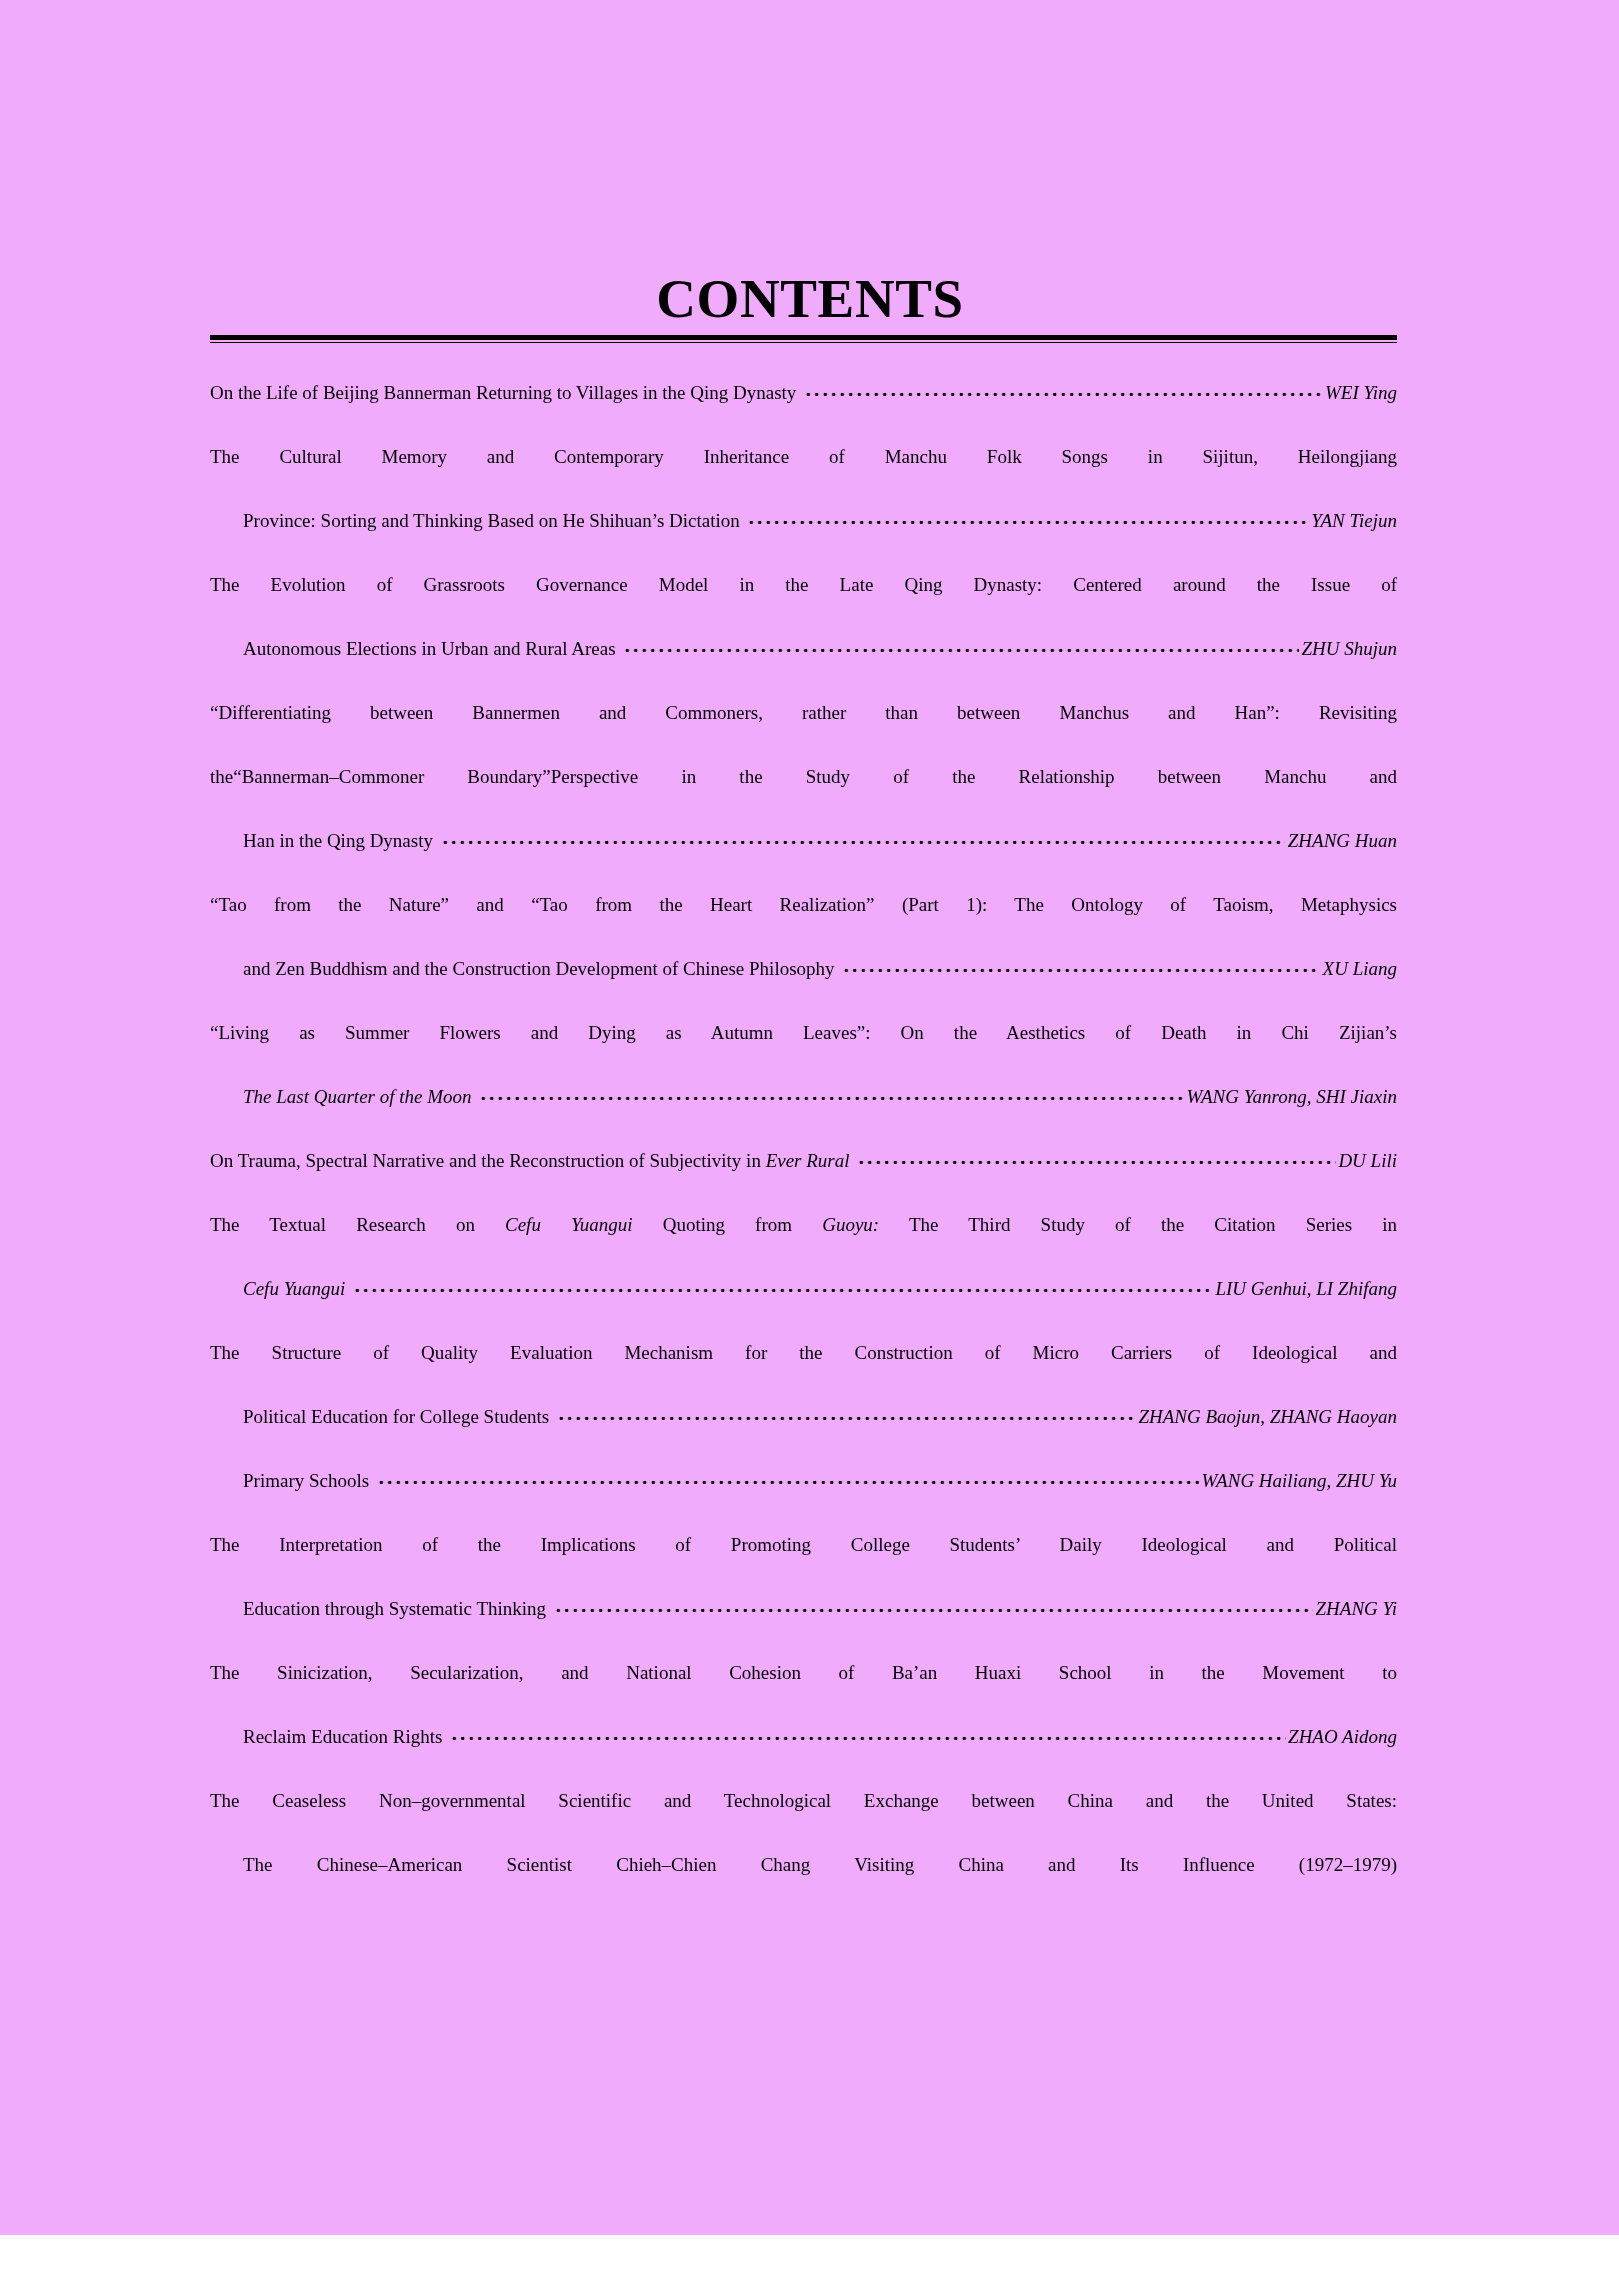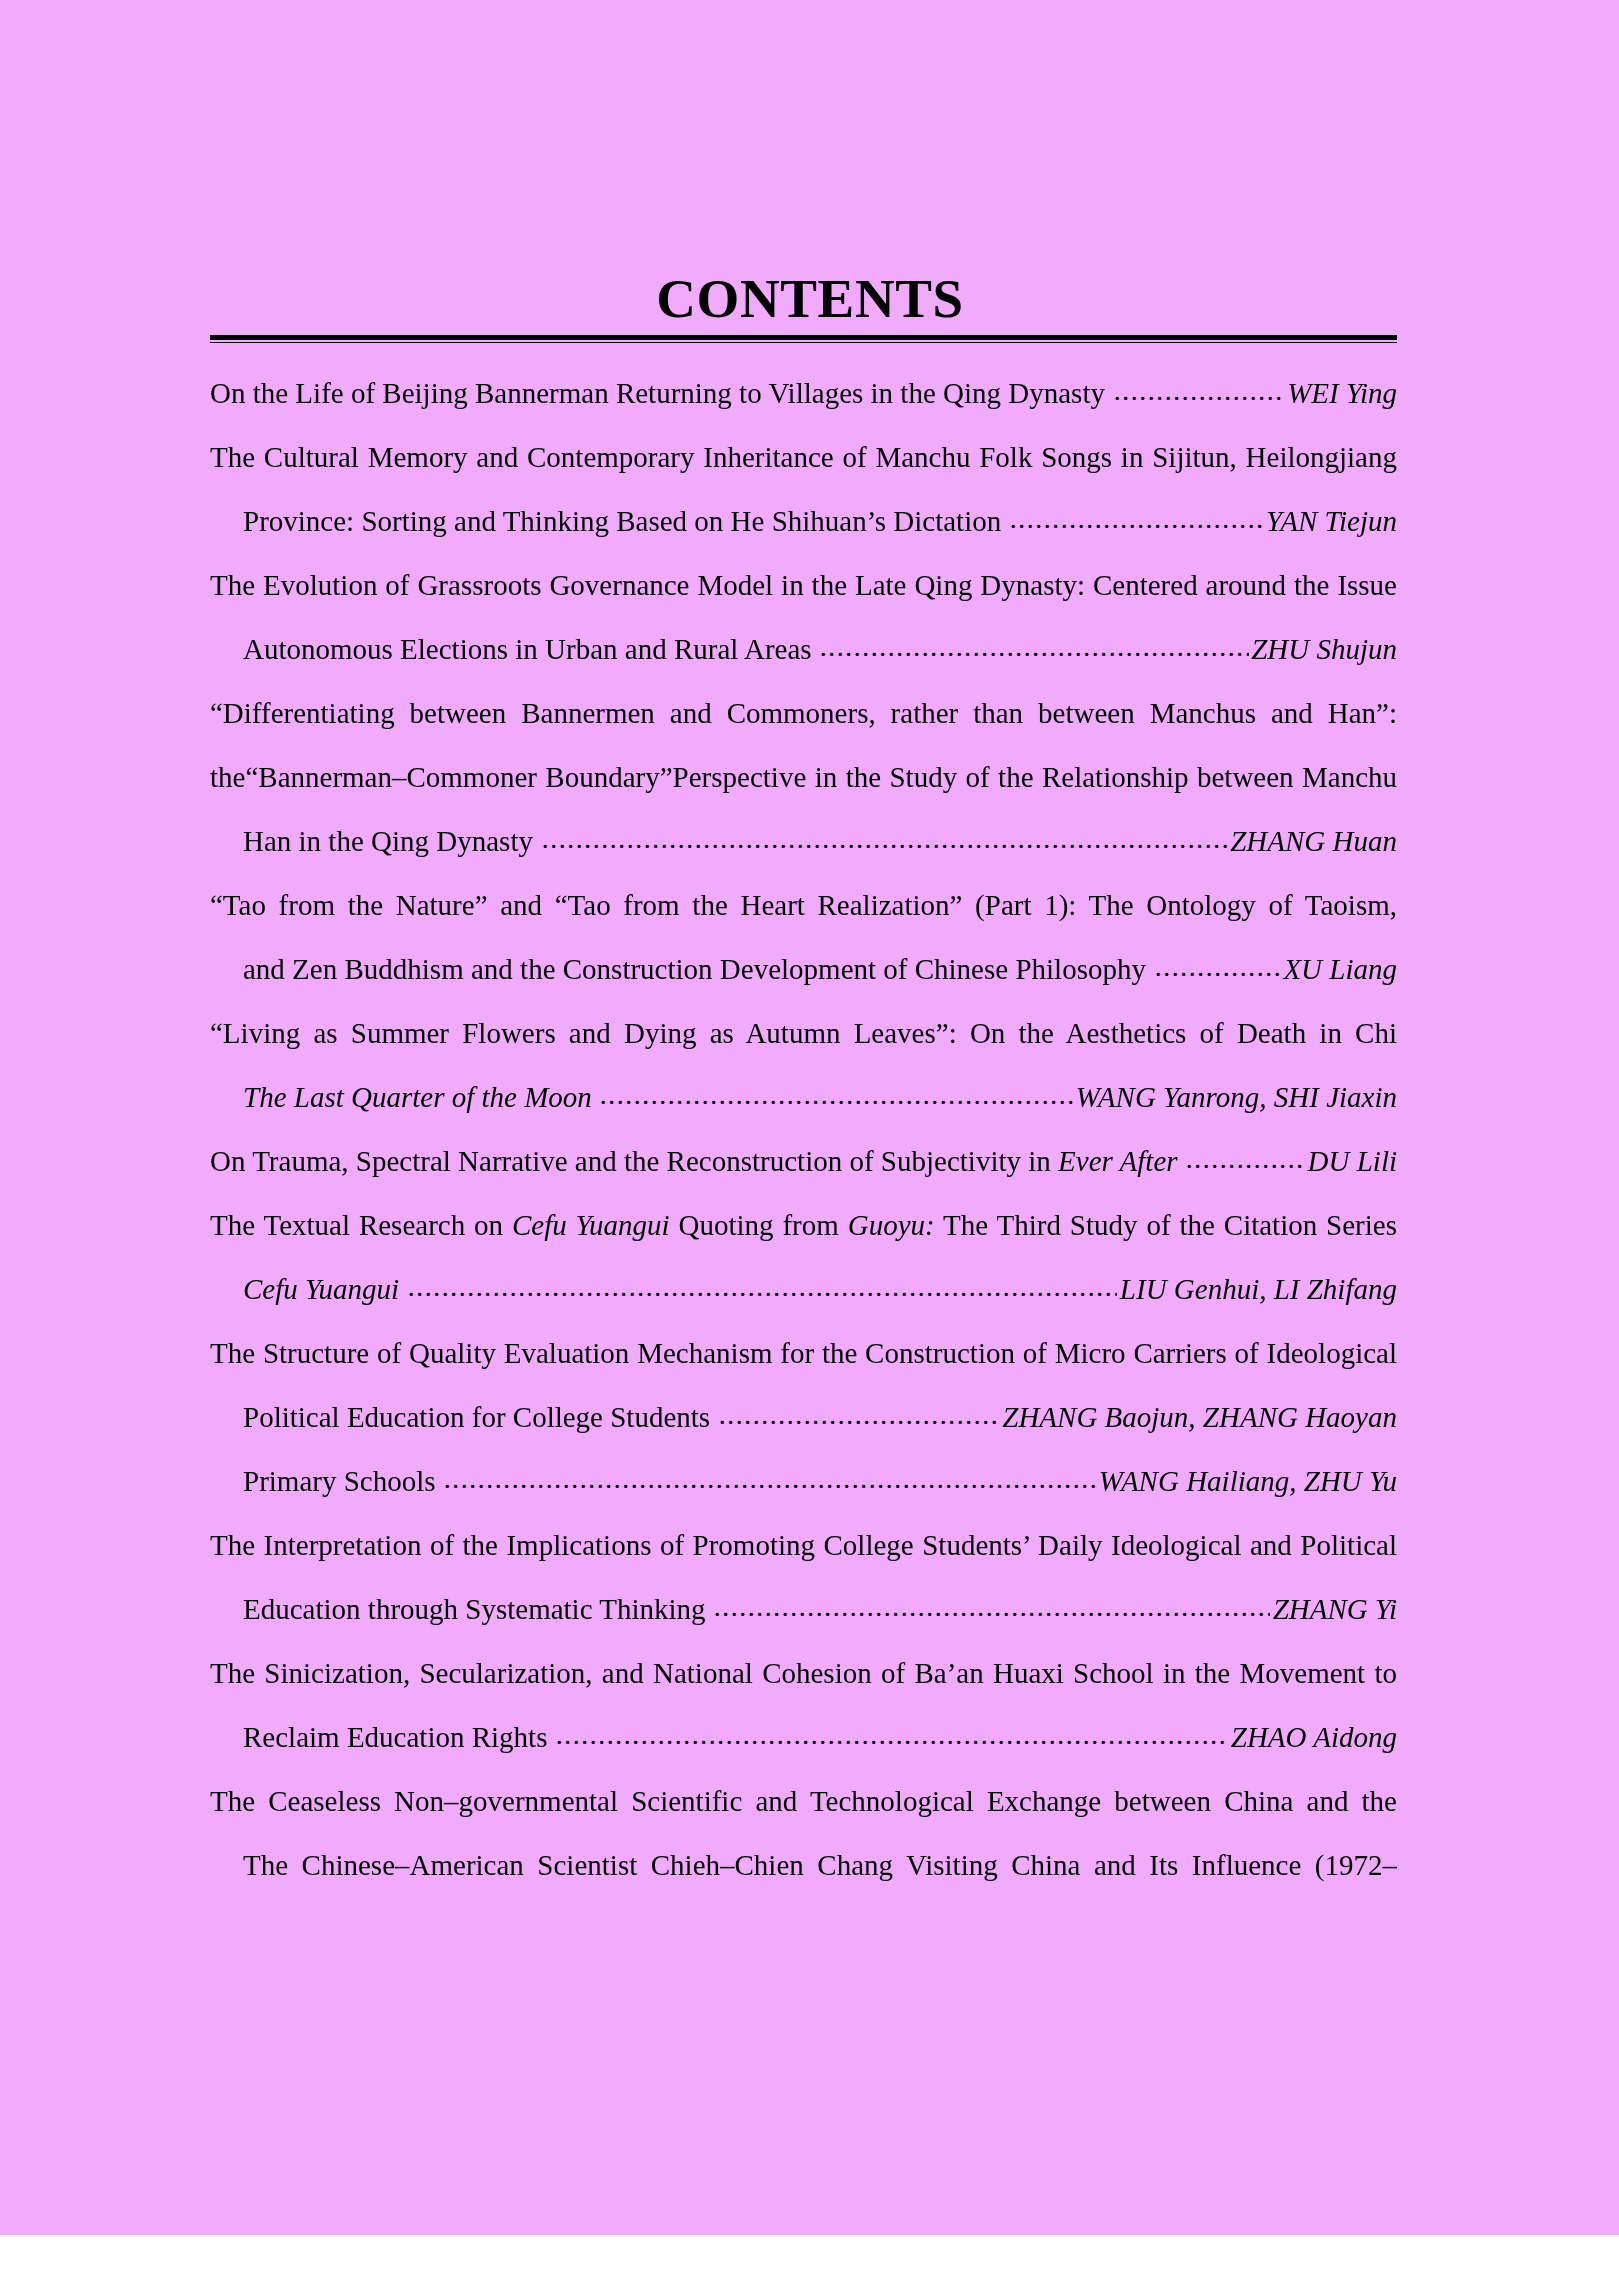--- a/index.html
+++ b/index.html
@@ -31,21 +31,21 @@
     height: 2.5px;
     border-top: 5.1px solid #000000;
     border-bottom: 1.9px solid #000000;
   }
   .toc {
     margin: 18.4px 223px 0 210px;
   }
   .line {
     height: 64px;
     line-height: 64px;
-    font-size: 29px;
+    font-size: 19px;
     white-space: nowrap;
   }
   
   .jline {
     white-space: normal;
     text-align: justify;
     text-align-last: justify;
     text-justify: inter-word;
     overflow: hidden;
   }
@@ -124,21 +124,21 @@
 
 
     <div class="line jline"><span>“Living as Summer Flowers and Dying as Autumn Leaves”: On the Aesthetics of Death in Chi Zijian’s</span></div>
     <div class="line lline ind">
       <span class="pre it">The Last Quarter of the Moon</span>
       <span class="leader"></span>
       <span class="author">WANG Yanrong, SHI Jiaxin</span>
     </div>
 
     <div class="line lline">
-      <span class="pre"><span>On Trauma, Spectral Narrative and the Reconstruction of Subjectivity in </span><span class="it">Ever After</span></span>
+      <span class="pre"><span>On Trauma, Spectral Narrative and the Reconstruction of Subjectivity in </span><span class="it">Ever Rural</span></span>
       <span class="leader"></span>
       <span class="author">DU Lili</span>
     </div>
 
     <div class="line jline"><span>The Textual Research on </span><span class="it">Cefu Yuangui</span><span> Quoting from </span><span class="it">Guoyu:</span><span> The Third Study of the Citation Series in</span></div>
     <div class="line lline ind">
       <span class="pre it">Cefu Yuangui</span>
       <span class="leader"></span>
       <span class="author">LIU Genhui, LI Zhifang</span>
     </div>

